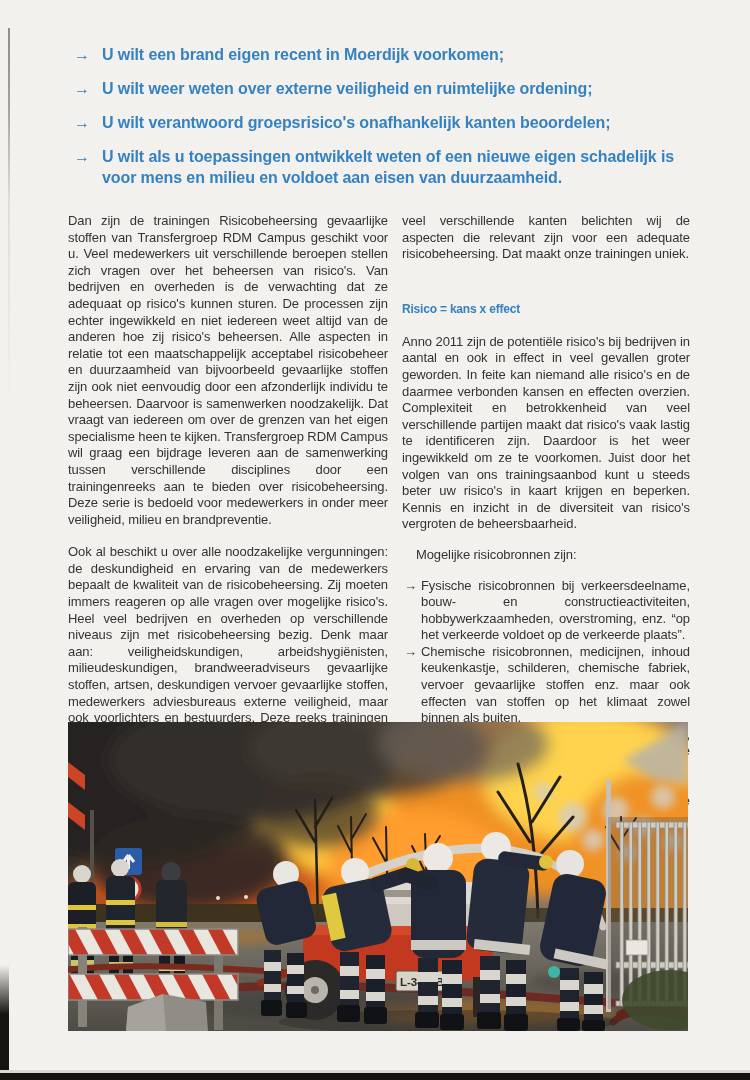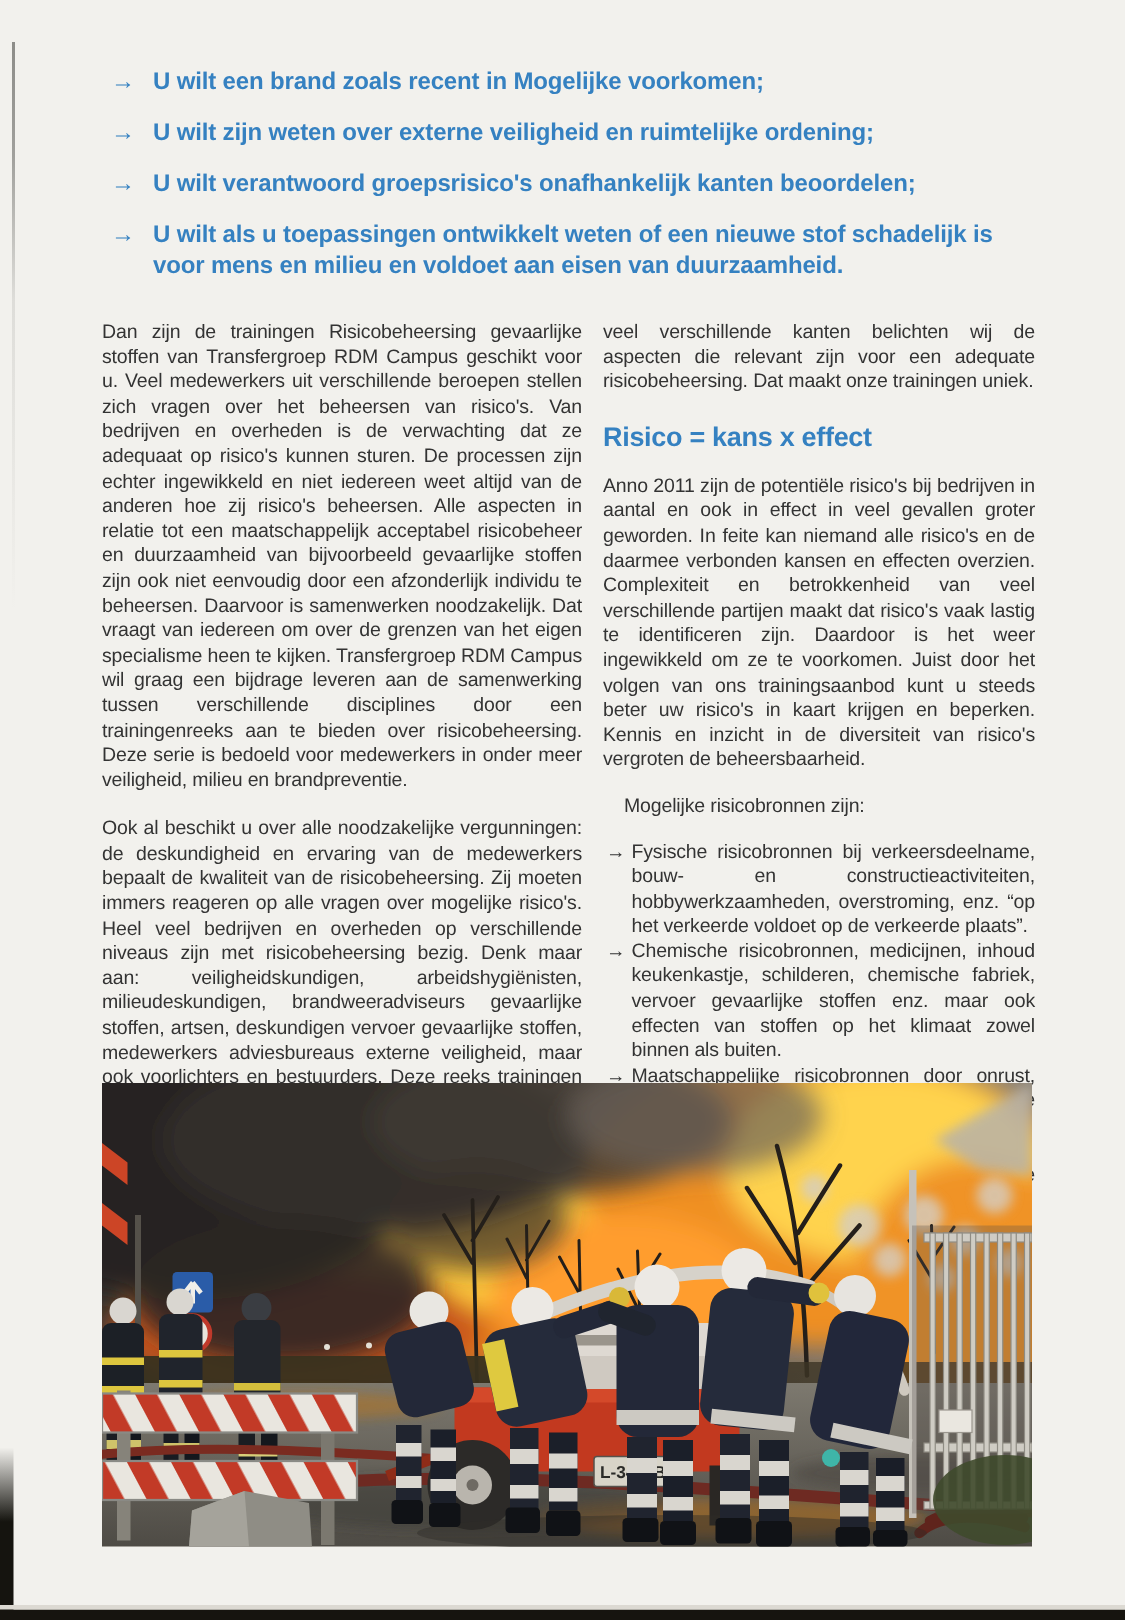--- a/index.html
+++ b/index.html
@@ -50,24 +50,24 @@
   .columns{display:flex;gap:14px;padding:0 60px 0 68px;margin-top:25px;}
   .col-left{width:320px;flex:none;}
   .col-right{width:288px;flex:none;}
   .columns p{
     margin:0 0 16px 0;
     font-size:13px;line-height:16.6px;
     color:var(--body-text);
     text-align:justify;
     letter-spacing:-0.1px;
   }
-  .col-right .cont{margin-bottom:17px;}
+  .col-right .cont{margin-bottom:35px;}
   .blue-heading{
     margin:0 0 14px 0;
-    font-size:18px;line-height:22px;font-weight:bold;
+    font-size:12px;line-height:22px;font-weight:bold;
     color:var(--accent-blue);letter-spacing:-0.2px;
   }
   .list-intro{margin:14px !important;}
   .risks{list-style:none;margin:0;padding:0;}
   .risks li{display:flex;font-size:13px;line-height:16.6px;color:var(--body-text);letter-spacing:-0.1px;}
   .risks .arr{flex:none;width:17px;padding-left:2px;}
   .risks .txt{display:block;width:269px;text-align:justify;}
   .closing{margin-top:16px !important;}
 
   
@@ -80,33 +80,33 @@
 </head>
 <body>
 
 <div class="page">
 
   <div class="scan-edge-left"></div>
 
   <ul class="intro">
     <li>
       <span class="arr">→</span>
-      <span class="txt">U wilt een brand zoals recent in Mogelijke voorkomen;</span>
+      <span class="txt">U wilt een brand eigen recent in Moerdijk voorkomen;</span>
     </li>
     <li>
       <span class="arr">→</span>
-      <span class="txt">U wilt zijn weten over externe veiligheid en ruimtelijke ordening;</span>
+      <span class="txt">U wilt weer weten over externe veiligheid en ruimtelijke ordening;</span>
     </li>
     <li>
       <span class="arr">→</span>
       <span class="txt">U wilt verantwoord groepsrisico's onafhankelijk kanten beoordelen;</span>
     </li>
     <li>
       <span class="arr">→</span>
-      <span class="txt">U wilt als u toepassingen ontwikkelt weten of een nieuwe stof schadelijk is voor mens en milieu en voldoet aan eisen van duurzaamheid.</span>
+      <span class="txt">U wilt als u toepassingen ontwikkelt weten of een nieuwe eigen schadelijk is voor mens en milieu en voldoet aan eisen van duurzaamheid.</span>
     </li>
   </ul>
 
   <div class="columns">
     <div class="col-left">
       <p>Dan zijn de trainingen Risicobeheersing gevaarlijke stoffen van Transfergroep RDM Campus geschikt voor u. Veel medewerkers uit verschillende beroepen stellen zich vragen over het beheersen van risico's. Van bedrijven en overheden is de verwachting dat ze adequaat op risico's kunnen sturen. De processen zijn echter ingewikkeld en niet iedereen weet altijd van de anderen hoe zij risico's beheersen. Alle aspecten in relatie tot een maatschappelijk acceptabel risicobeheer en duurzaamheid van bijvoorbeeld gevaarlijke stoffen zijn ook niet eenvoudig door een afzonderlijk individu te beheersen. Daarvoor is samenwerken noodzakelijk. Dat vraagt van iedereen om over de grenzen van het eigen specialisme heen te kijken. Transfergroep RDM Campus wil graag een bijdrage leveren aan de samenwerking tussen verschillende disciplines door een trainingenreeks aan te bieden over risicobeheersing. Deze serie is bedoeld voor medewerkers in onder meer veiligheid, milieu en brandpreventie.</p>
       <p>Ook al beschikt u over alle noodzakelijke vergunningen: de deskundigheid en ervaring van de medewerkers bepaalt de kwaliteit van de risicobeheersing. Zij moeten immers reageren op alle vragen over mogelijke risico's. Heel veel bedrijven en overheden op verschillende niveaus zijn met risicobeheersing bezig. Denk maar aan: veiligheidskundigen, arbeidshygiënisten, milieudeskundigen, brandweeradviseurs gevaarlijke stoffen, artsen, deskundigen vervoer gevaarlijke stoffen, medewerkers adviesbureaus externe veiligheid, maar ook voorlichters en bestuurders. Deze reeks trainingen biedt u een integraal perspectief op veiligheid. Vanuit</p>
     </div>
     <div class="col-right">
       <p class="cont">veel verschillende kanten belichten wij de aspecten die relevant zijn voor een adequate risicobeheersing. Dat maakt onze trainingen uniek.</p>

